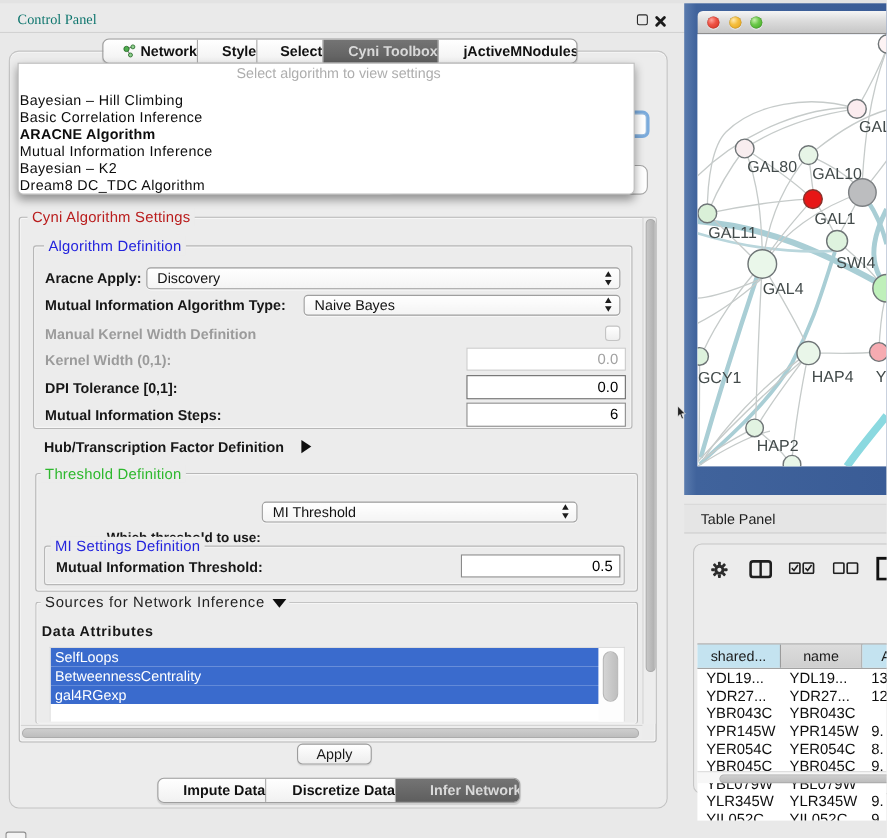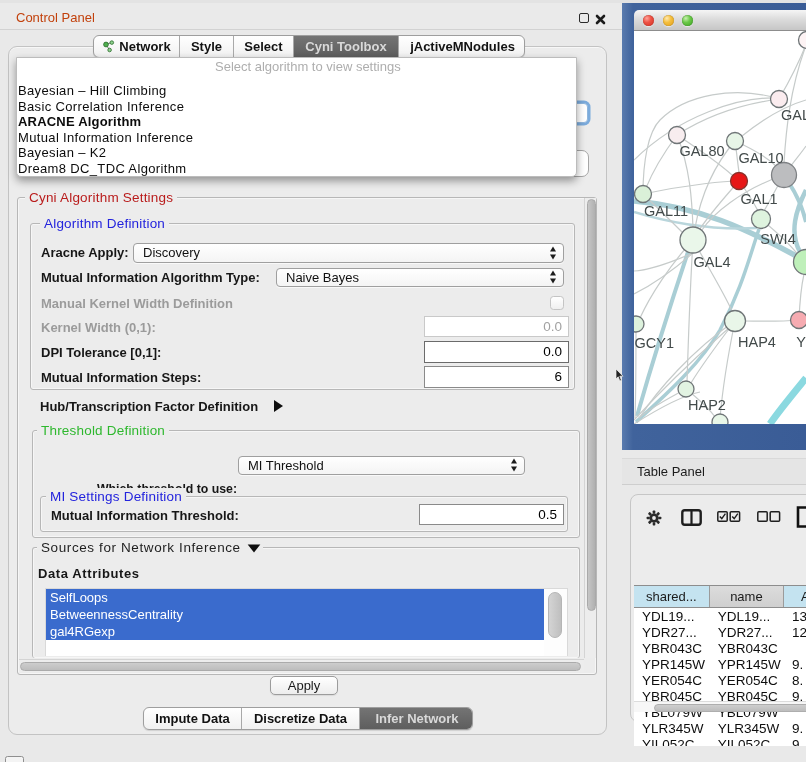--- a/index.html
+++ b/index.html
@@ -4,33 +4,33 @@
 <style>
   * { margin:0; padding:0; box-sizing:border-box; }
   html,body { width:806px; height:762px; overflow:hidden; }
   body { font-family:"Liberation Sans", sans-serif; background:#e9e9e9; position:relative;
          -webkit-font-smoothing:antialiased; }
   .abs { position:absolute; }
 
   
   #cp-titlebar { left:0; top:0; width:806px; height:30px; background:#eaeaea;
     border-top:3px solid #e3e3e3; border-bottom:1px solid #d2d2d2; }
-  #cp-title { left:16px; top:10px; font-size:13px; color:#c2410c; }
+  #cp-title { left:16px; top:10px; font-size:13px; color:#0f766e;font-family:Liberation Serif, serif; }
   #float-btn { left:579px; top:13px; width:10px; height:10px; border:1.7px solid #2a2a2a; border-radius:2px; background:transparent; }
   #close-btn { left:595px; top:14px; }
 
   
   #main-panel { left:8px; top:46px; width:599px; height:689px; background:#ececec;
     border:1px solid #c3c3c3; border-radius:9px; box-shadow: inset 0 1px 0 rgba(255,255,255,.6); }
 
   
   .seg-bar { height:23px; display:flex; border:1px solid #9e9e9e; border-radius:6px;
      background:linear-gradient(#ffffff,#f1f1f1); overflow:hidden;
      box-shadow: 0 1px 1px rgba(0,0,0,.12); }
-  .seg { flex:none; display:flex; align-items:center; justify-content:center; gap:4px;
+  .seg { flex:none; display:flex; align-items:center; justify-content:flex-end; gap:4px;
      font-size:13px; font-weight:bold; color:#121212; border-right:1px solid #a9a9a9; }
   .seg:last-child { border-right:none; }
   .seg.sel { background:linear-gradient(#747474,#5e5e5e); color:#d9d9d9; }
   #top-tabs { left:93px; top:35px; width:432px; }
   #bottom-tabs { left:143px; top:707px; width:330px; }
 
   
   .group { position:absolute; border:1px solid #b7b7b7; border-radius:3px;
      box-shadow: inset 0 0 0 1px rgba(255,255,255,.5); }
   .gtitle { position:absolute; top:-9px; background:#ececec; padding:0 4px; font-size:13.5px;

